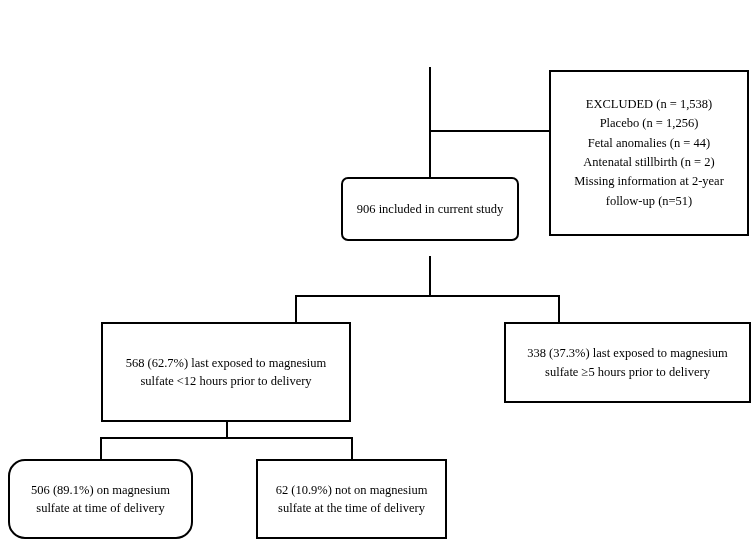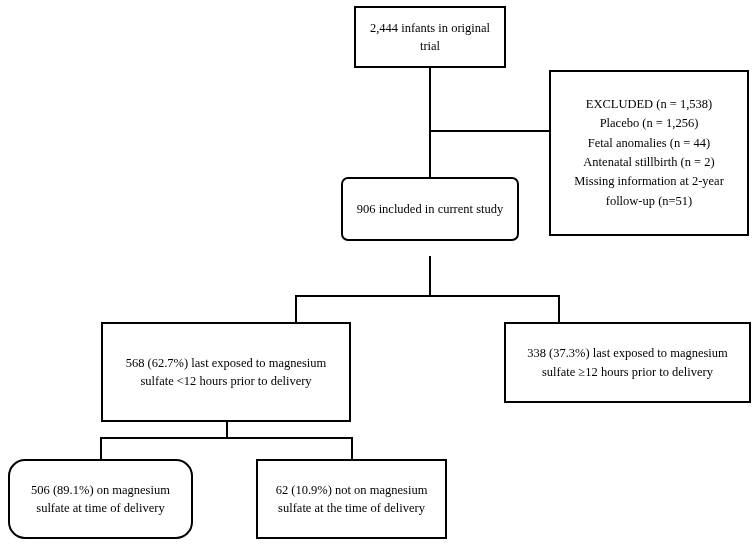--- a/index.html
+++ b/index.html
@@ -67,44 +67,41 @@
   <div class="line h-line" style="left: 295px; top: 295px; width: 264px;"></div>
   <div class="line v-line" style="left: 295px; top: 295px; height: 28px;"></div>
   <div class="line v-line" style="left: 558px; top: 295px; height: 28px;"></div>
 
   <div class="line v-line" style="left: 226px; top: 403px; height: 35px;"></div>
 
   <div class="line h-line" style="left: 100px; top: 437px; width: 252px;"></div>
   <div class="line v-line" style="left: 100px; top: 437px; height: 23px;"></div>
   <div class="line v-line" style="left: 351px; top: 437px; height: 23px;"></div>
 
-  <div class="box" id="original-trial-box" style="left: 354px; top: 6px; width: 152px; height: 62px;">
-    <div class="box-inner">2,444 infants in original  trial</div>
-  </div>
 
   <div class="box" id="excluded-box" style="left: 549px; top: 70px; width: 200px; height: 166px;">
     <div class="box-inner">
       <span class="excl-line"><span class="excl-title">EXCLUDED</span> <span>(n = 1,538)</span></span>
       <span class="excl-line">Placebo (n = 1,256)</span>
       <span class="excl-line">Fetal anomalies (n = 44)</span>
       <span class="excl-line">Antenatal stillbirth  (n = 2)</span>
       <span class="excl-line wrap">Missing information at 2-year follow-up (n=51)</span>
     </div>
   </div>
 
   <div class="box" id="included-box" style="left: 341px; top: 177px; width: 178px; height: 64px; border-radius: 7px;">
     <div class="box-inner">906 included in current study</div>
   </div>
 
   <div class="box" id="lt12-box" style="left: 101px; top: 322px; width: 250px; height: 100px;">
     <div class="box-inner">568 (62.7%) last exposed to magnesium sulfate &lt;12 hours prior to delivery</div>
   </div>
 
   <div class="box" id="ge12-box" style="left: 504px; top: 322px; width: 247px; height: 81px;">
-    <div class="box-inner">338 (37.3%) last exposed to magnesium sulfate ≥12  hours prior to delivery</div>
+    <div class="box-inner">338 (37.3%) last exposed to magnesium sulfate ≥5  hours prior to delivery</div>
   </div>
 
   <div class="box" id="on-mag-box" style="left: 8px; top: 459px; width: 185px; height: 80px; border-radius: 17px;">
     <div class="box-inner">506 (89.1%) on magnesium sulfate at time of delivery</div>
   </div>
 
   <div class="box" id="not-on-mag-box" style="left: 256px; top: 459px; width: 191px; height: 80px;">
     <div class="box-inner">62 (10.9%) not on magnesium sulfate at the time of delivery</div>
   </div>
 

